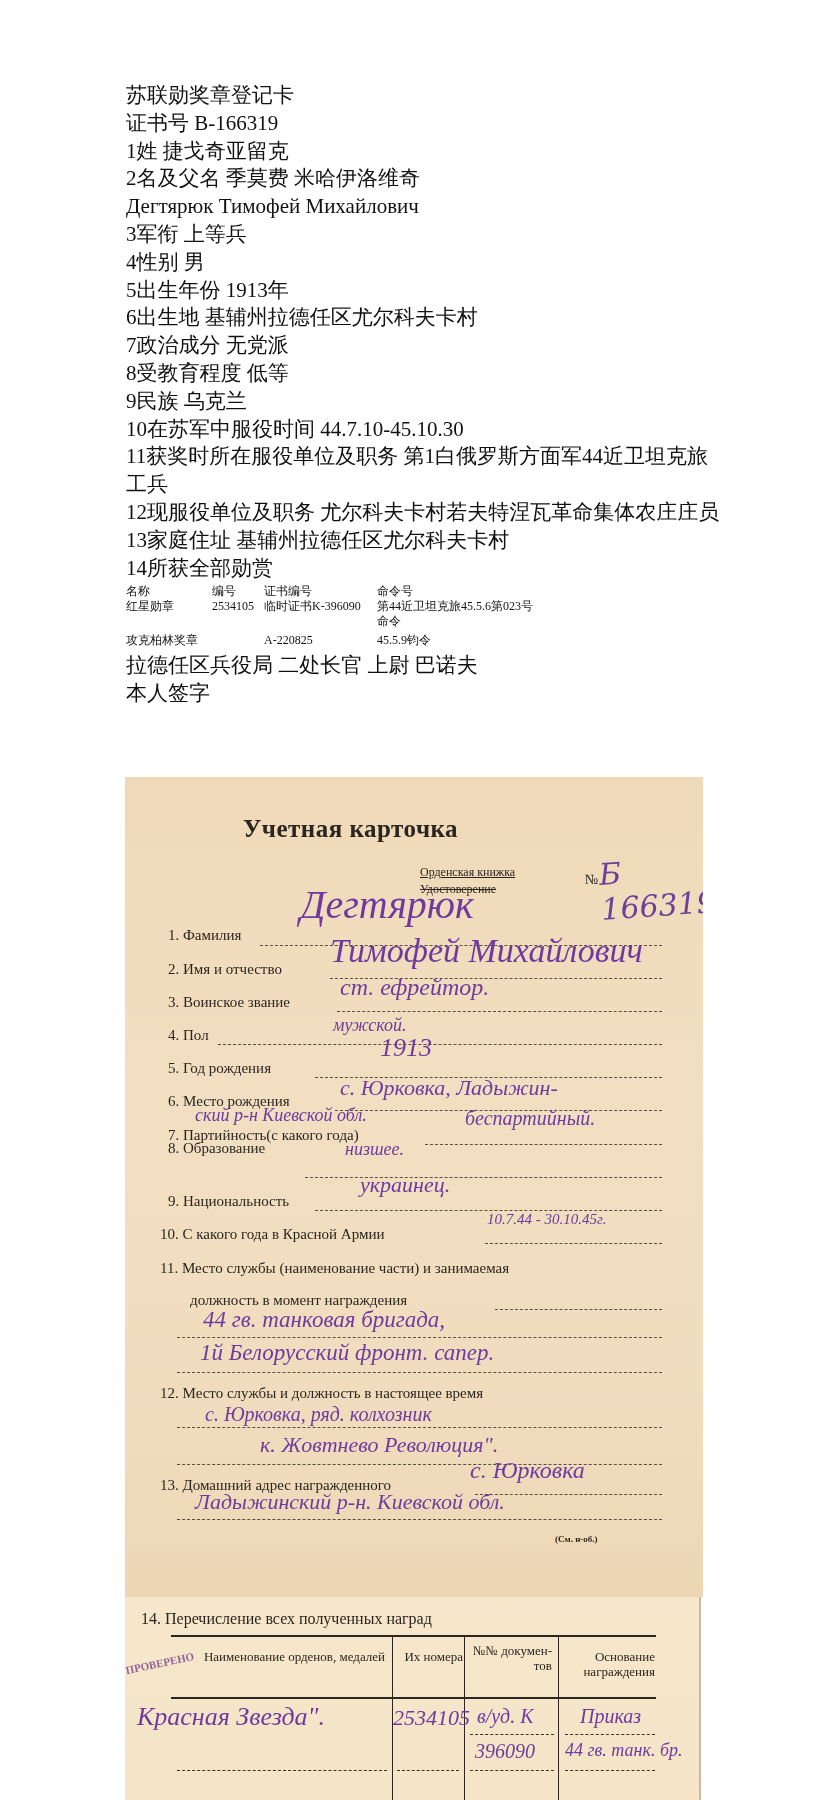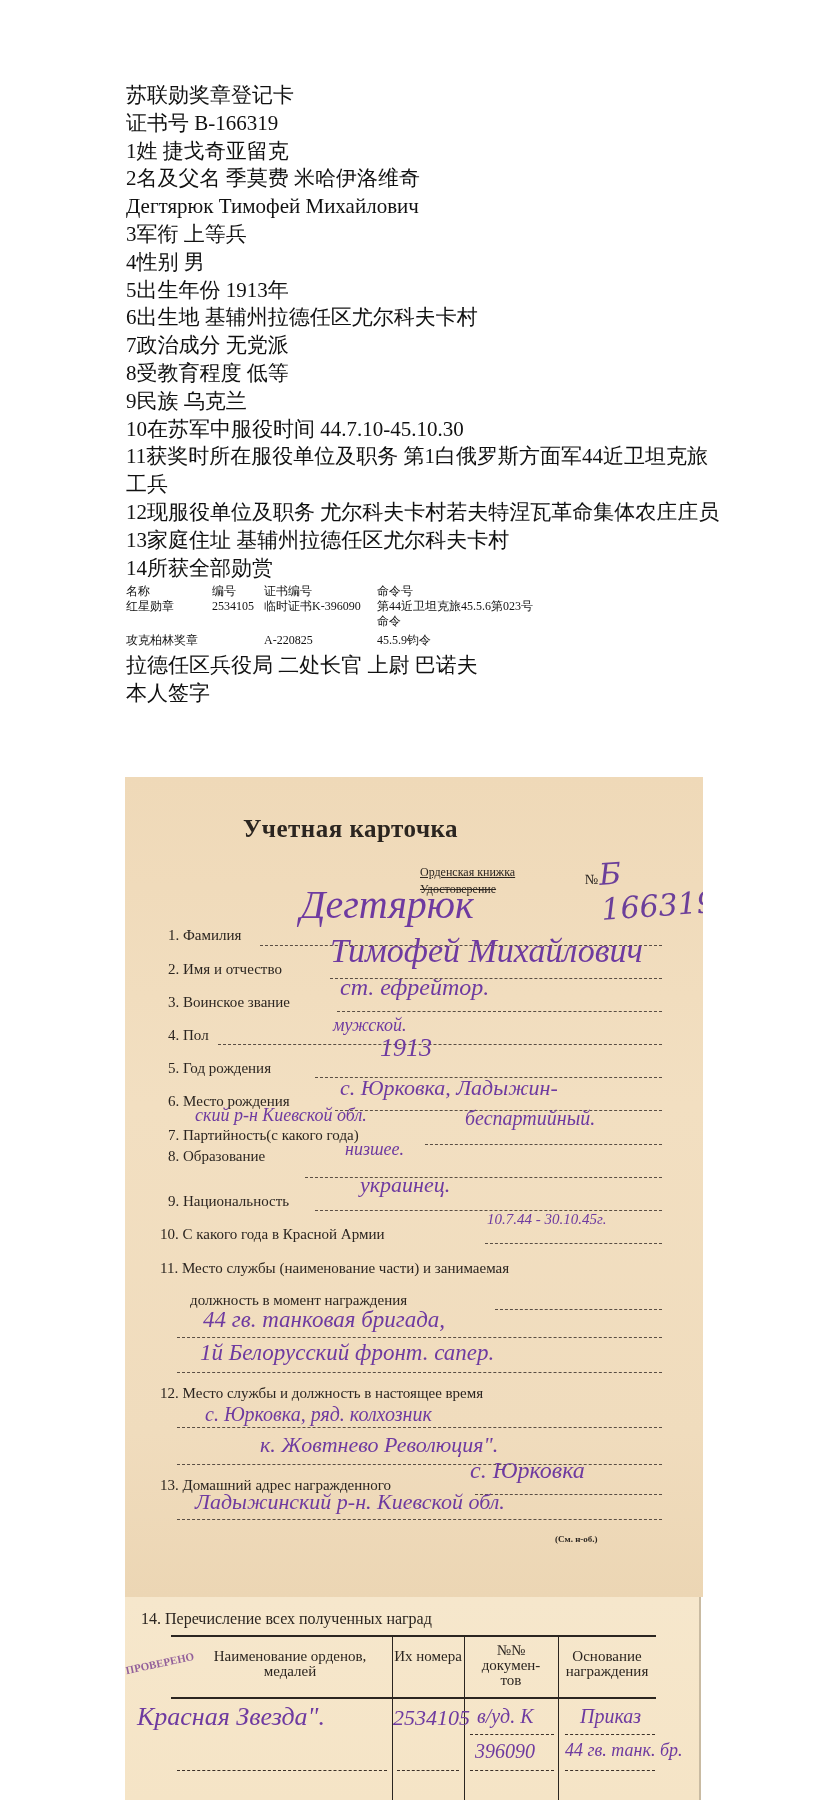--- a/index.html
+++ b/index.html
@@ -28,21 +28,21 @@
   .no-mark { position: absolute; left: 460px; top: 95px; font-size: 14px; }
   .cert-hand { position: absolute; left: 475px; top: 76px; font-size: 30px; color: #6b3f9a; font-style: italic; font-family: "DejaVu Serif", serif; transform: rotate(-4deg); }
   .field { position: absolute; left: 43px; font-size: 15px; white-space: nowrap; }
   .dash { position: absolute; border-bottom: 1px dashed #5a4e44; height: 0; }
   .hand { position: absolute; color: #6e3aa0; font-style: italic; font-family: Liberation Serif, serif; white-space: nowrap; }
   .see-back { position: absolute; left: 430px; top: 757px; font-size: 9px; font-weight: bold; }
 
   .awards-title { position: absolute; left: 16px; top: 833px; font-size: 16px; white-space: nowrap; }
   .tbl-rule { position: absolute; left: 46px; width: 485px; height: 0; border-top: 2px solid #2b2520; }
   .tbl-vline { position: absolute; width: 0; border-left: 1px solid #2b2520; }
-  .th { position: absolute; font-size: 15px; text-align: center; line-height: 15px; }
+  .th { position: absolute; font-size: 13px; text-align: right; line-height: 15px; }
   .stamp { position: absolute; left: 0; top: 880px; font-size: 11px; color: #7b3f8f; transform: rotate(-12deg); font-weight: bold; opacity: .8; }
   .cell-rule { position: absolute; height: 0; border-top: 1px dashed #3b3028; }
 </style>
 </head>
 <body>
 
 <div class="page">
   <div class="line">苏联勋奖章登记卡</div>
   <div class="line">证书号 B-166319</div>
   <div class="line">1姓 捷戈奇亚留克</div>
@@ -118,21 +118,21 @@
 
   <div class="field" style="top:316px">6. Место рождения</div>
   <div class="dash" style="left:210px; top:333px; width:327px"></div>
   <div class="hand" style="left:215px; top:298px; font-size:22px">с. Юрковка, Ладыжин-</div>
   <div class="hand" style="left:70px; top:328px; font-size:18px">ский р-н Киевской обл.</div>
 
   <div class="field" style="top:350px">7. Партийность(с какого года)</div>
   <div class="dash" style="left:300px; top:367px; width:237px"></div>
   <div class="hand" style="left:340px; top:330px; font-size:20px">беспартийный.</div>
 
-  <div class="field" style="top:371px">8. Образование</div>
+  <div class="field" style="top:363px">8. Образование</div>
   <div class="dash" style="left:180px; top:400px; width:357px"></div>
   <div class="hand" style="left:220px; top:362px; font-size:18px">низшее.</div>
 
   <div class="field" style="top:416px">9. Национальность</div>
   <div class="dash" style="left:190px; top:433px; width:347px"></div>
   <div class="hand" style="left:235px; top:395px; font-size:22px">украинец.</div>
 
   <div class="field" style="top:449px; left:35px">10. С какого года в Красной Армии</div>
   <div class="dash" style="left:360px; top:466px; width:177px"></div>
   <div class="hand" style="left:362px; top:434px; font-size:15px">10.7.44 - 30.10.45г.</div>

